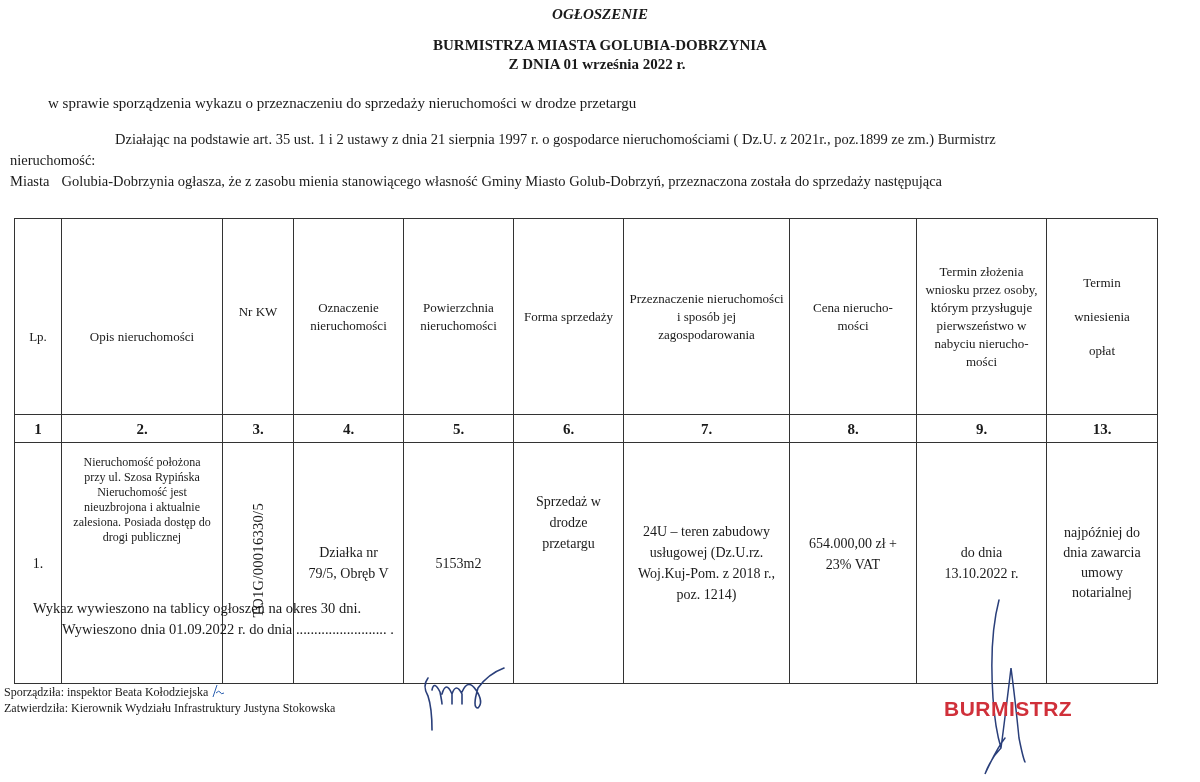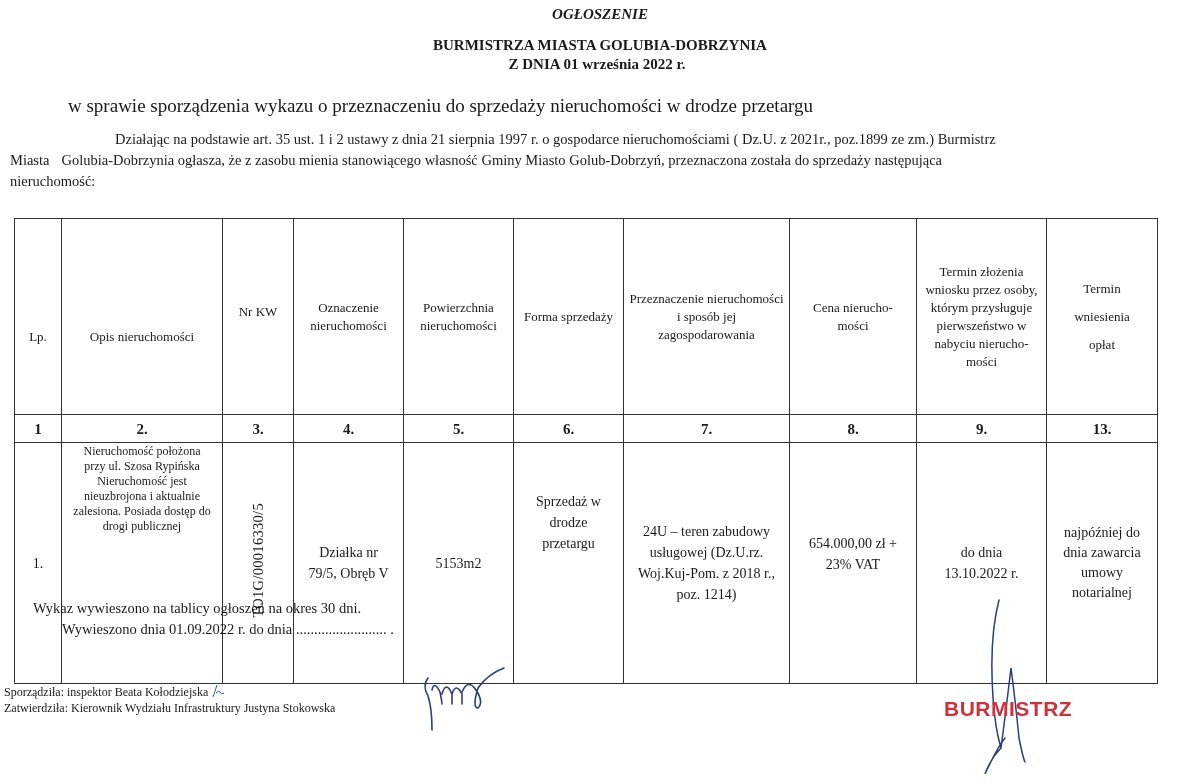--- a/index.html
+++ b/index.html
@@ -6,21 +6,21 @@
   body {
     width: 1200px; height: 782px; position: relative; overflow: hidden;
     font-family: "Liberation Serif", "DejaVu Serif", serif;
     color: #1a1a1a;
   }
   .abs { position: absolute; }
   .center { text-align: center; }
   .title1 { left: 0; width: 1200px; top: 6px; font-weight: bold; font-size: 15px; font-style: italic; }
   .title2 { left: 0; width: 1200px; top: 37px; font-weight: bold; font-size: 15px; }
   .title3 { left: 0; width: 1194px; top: 56px; font-weight: bold; font-size: 15px; text-align: center; }
-  .subject { left: 68px; top: 95px; font-size: 19px; }
+  .subject { left: 48px; top: 95px; font-size: 15px; }
   .para { left: 10px; width: 1185px; top: 129px; font-size: 14.5px; line-height: 21px; }
   .para .indent { display: inline-block; width: 105px; }
   .para .gap { display: inline-block; width: 12px; }
 
   table.wykaz {
     position: absolute; left: 14px; top: 218px; border-collapse: collapse;
     font-size: 13px; line-height: 18px;
   }
   table.wykaz td, table.wykaz th {
     border: 1.5px solid #333; padding: 0 3px; text-align: center; vertical-align: middle;
@@ -53,22 +53,22 @@
 <body>
 
 <div class="abs title1 center">OGŁOSZENIE</div>
 <div class="abs title2 center">BURMISTRZA MIASTA GOLUBIA-DOBRZYNIA</div>
 <div class="abs title3 center">Z DNIA 01 września 2022 r.</div>
 
 <div class="abs subject">w sprawie sporządzenia wykazu o przeznaczeniu do sprzedaży nieruchomości w drodze przetargu</div>
 
 <div class="abs para">
   <div><span class="indent"></span><span>Działając na podstawie art. 35 ust. 1 i 2 ustawy z dnia 21 sierpnia 1997 r. o gospodarce nieruchomościami ( Dz.U. z 2021r.,  poz.1899 ze zm.) Burmistrz</span></div>
+  <div>nieruchomość:</div>
   <div><span>Miasta</span><span class="gap"></span><span>Golubia-Dobrzynia ogłasza, że z zasobu mienia stanowiącego własność Gminy Miasto Golub-Dobrzyń, przeznaczona została do sprzedaży następująca</span></div>
-  <div>nieruchomość:</div>
 </div>
 
 <table class="wykaz">
   <colgroup>
     <col style="width:47px">
       <col style="width:161px">
       <col style="width:71px">
       <col style="width:110px">
       <col style="width:110px">
     <col style="width:110px">
@@ -81,37 +81,37 @@
       <tr class="head">
     <td style="padding-top:40px">Lp.</td>
     <td style="padding-top:40px">Opis nieruchomości</td>
     <td style="padding-bottom:10px">Nr KW</td>
     <td>Oznaczenie nieruchomości</td>
     <td>Powierzchnia nieruchomości</td>
     <td>Forma sprzedaży</td>
     <td>Przeznaczenie nieruchomości i sposób jej zagospodarowania</td>
     <td style="padding:0 14px">Cena nierucho- mości</td>
     <td style="padding:0 6px">Termin złożenia wniosku przez osoby, którym przysługuje pierwszeństwo w nabyciu nierucho- mości</td>
-    <td style="padding:0 22px; line-height:28px">Termin wniesienia opłat</td>
+    <td style="padding:0 22px; line-height:34px">Termin wniesienia opłat</td>
   </tr>
   <tr class="nums">
     <td>1</td>
     <td>2.</td>
     <td>3.</td>
     <td>4.</td>
     <td>5.</td>
     <td>6.</td>
     <td>7.</td>
     <td>8.</td>
     <td>9.</td>
     <td>13.</td>
   </tr>
   <tr class="data">
     <td>1.</td>
-    <td class="desc" style="padding:1px 10px 0">Nieruchomość położona przy ul. Szosa Rypińska Nieruchomość jest nieuzbrojona i aktualnie zalesiona. Posiada dostęp do drogi publicznej</td>
+    <td class="desc" style="padding:12px 10px 0">Nieruchomość położona przy ul. Szosa Rypińska Nieruchomość jest nieuzbrojona i aktualnie zalesiona. Posiada dostęp do drogi publicznej</td>
     <td><span class="vert">TO1G/00016330/5</span></td>
     <td style="padding:0 12px">Działka nr 79/5, Obręb V</td>
     <td>5153m2</td>
     <td style="padding:0 12px; vertical-align:top; padding-top:48px">Sprzedaż w drodze przetargu</td>
     <td style="padding:0 6px">24U – teren zabudowy usługowej (Dz.U.rz. Woj.Kuj-Pom. z 2018 r., poz. 1214)</td>
     <td style="padding:0 6px 18px">654.000,00 zł + 23% VAT</td>
     <td style="padding:0 26px">do dnia 13.10.2022 r.</td>
     <td style="padding:4px 4px; line-height:20px">najpóźniej do dnia zawarcia umowy notarialnej</td>
   </tr>
 </tbody>

